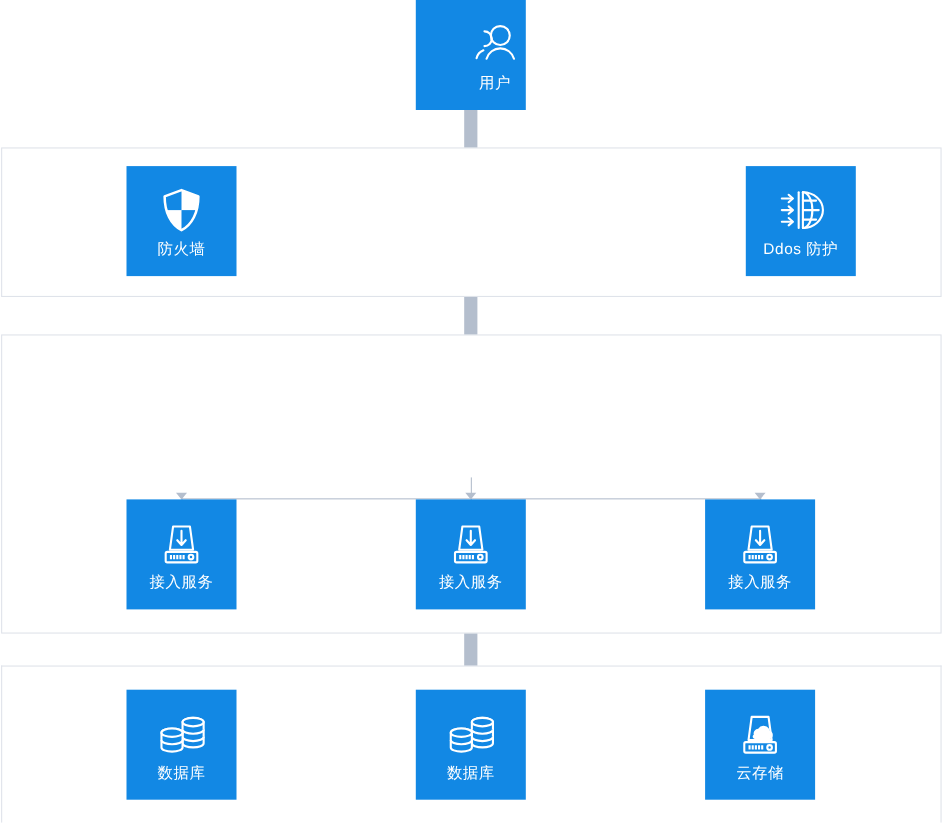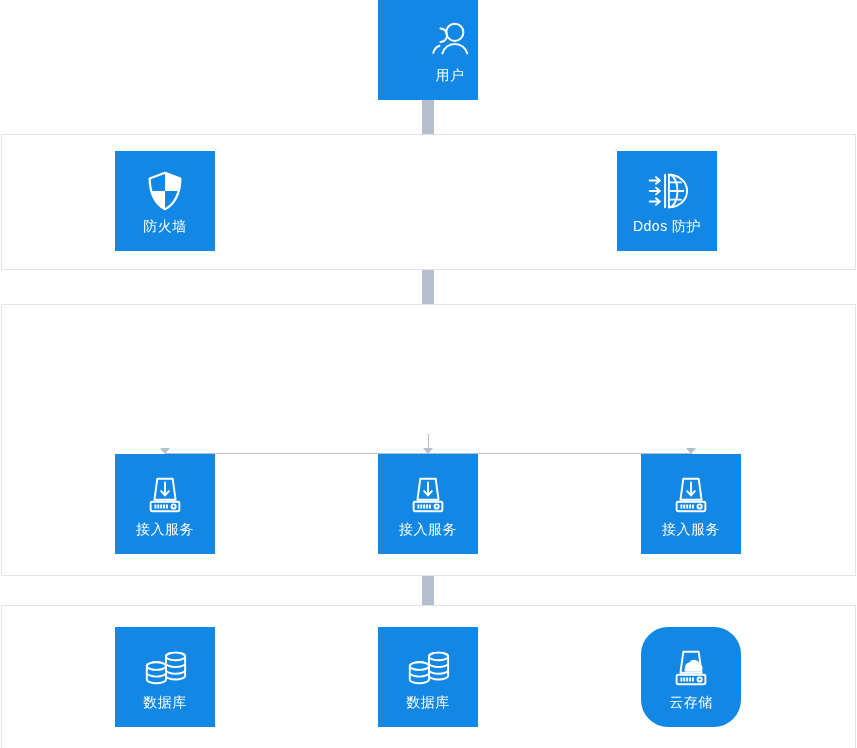--- a/index.html
+++ b/index.html
@@ -87,28 +87,28 @@
     font-size: 14px;
     line-height: 1.2;
     letter-spacing: 0.5px;
     white-space: nowrap;
   }
 
   
   #node-user     { left: 378px; top: 0px; padding-left: 44px;   }
   #node-firewall { left: 115px; top: 151px; }
   #node-monitor  { left: 378px; top: 151px; }
-  #node-ddos     { left: 617px; top: 151px; }
+  #node-ddos     { left: 678px; top: 151px; }
   #node-lb       { left: 378px; top: 323px; }
   #node-svc-1    { left: 115px; top: 454px; }
   #node-svc-2    { left: 378px; top: 454px; }
   #node-svc-3    { left: 641px; top: 454px; }
   #node-db-1     { left: 115px; top: 627px; }
   #node-db-2     { left: 378px; top: 627px; }
-  #node-cloud    { left: 641px; top: 627px; border-radius: 27px; }
+  #node-cloud    { left: 641px; top: 627px; }
 </style>
 </head>
 <body>
 
 <div id="diagram">
 
   <div class="panel" id="panel-security"></div>
   <div class="panel" id="panel-balance"></div>
   <div class="panel" id="panel-storage"></div>
 

